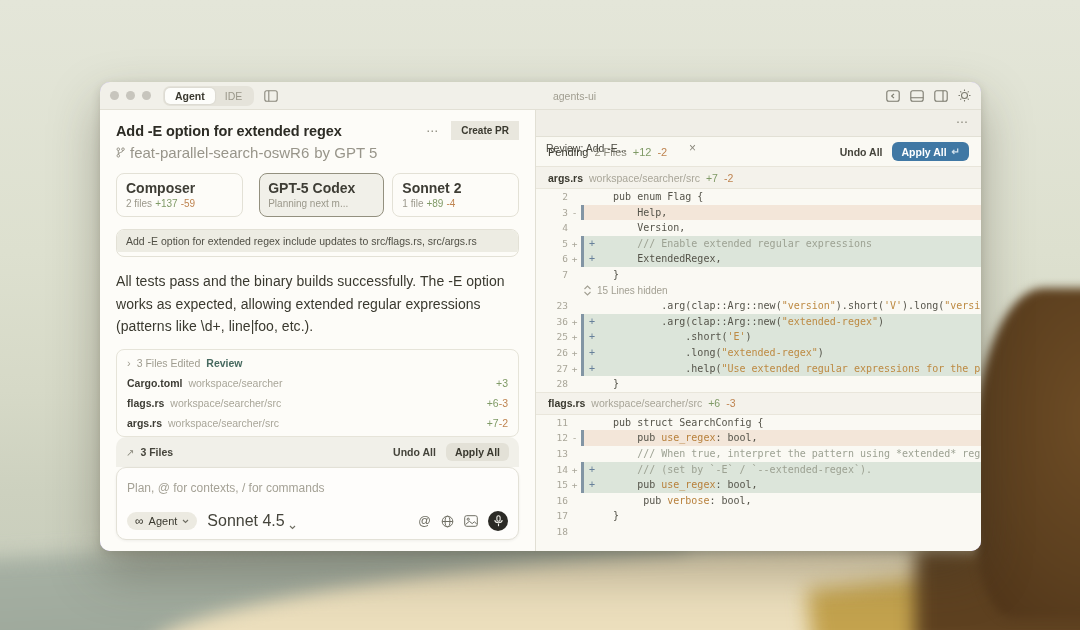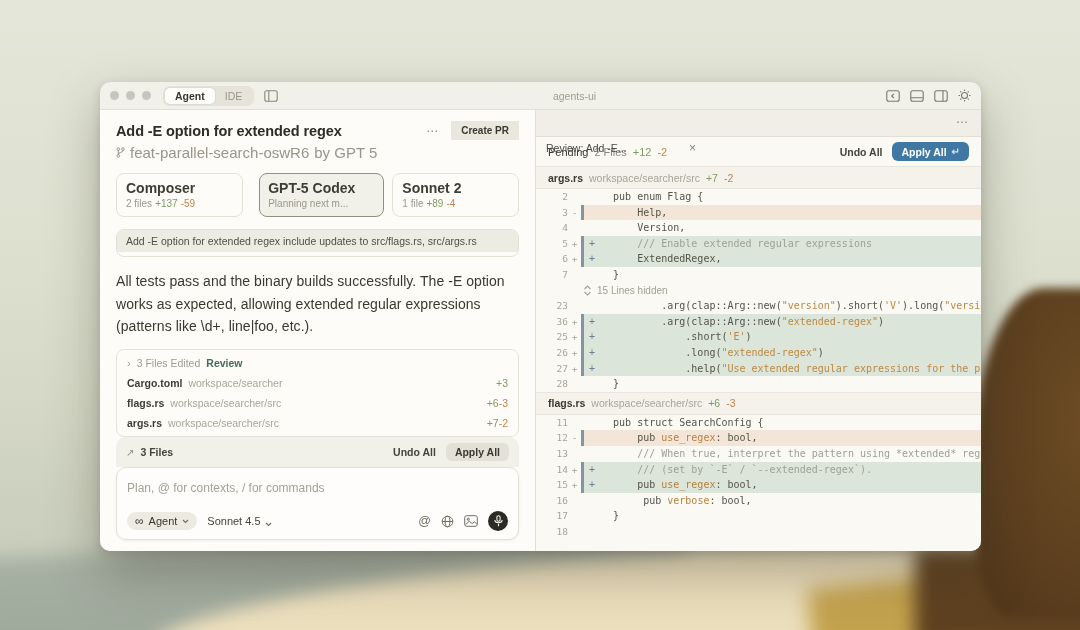--- a/index.html
+++ b/index.html
@@ -70,21 +70,21 @@
   .ab-label{font-weight:700;}
   .ab-undo{margin-left:auto;font-weight:700;color:#45443b;background:none;border:none;font-family:inherit;font-size:10.5px;padding:2px 4px;}
   .ab-apply{background:#e3e1d7;border:none;border-radius:6px;padding:3px 9px;font-size:10.5px;font-weight:700;color:#3a392f;font-family:inherit;}
   .input-card{border:1px solid #e3e1d7;border-radius:10px;background:#fefdfb;box-shadow:0 1px 3px rgba(0,0,0,.06);
     padding:10px 10px 8px;margin-bottom:11px;flex:none;}
   .input-field{border:none;outline:none;background:transparent;width:100%;font-size:12px;color:#3a392f;font-family:inherit;padding:0;}
   .input-field::placeholder{color:#a5a296;}
   .ctl-row{margin-top:15px;display:flex;align-items:center;gap:10px;}
   .agent-pill{background:#eceae1;border-radius:11px;padding:3px 8px;display:flex;align-items:center;gap:5px;font-size:11px;color:#3a392f;font-weight:400;}
   .inf{font-size:12px;line-height:10px;color:#3a392f;}
-  .model-sel{display:flex;align-items:flex-end;gap:4px;font-size:11px;color:#45443b;}
+  .model-sel{display:flex;align-items:flex-end;gap:4px;font-size:16px;color:#45443b;}
   .ctl-icons{margin-left:auto;display:flex;align-items:center;gap:10px;color:#6f6e63;}
   .at-icon{font-size:12.5px;color:#6f6e63;}
   .mic-circle{width:20px;height:20px;border-radius:50%;background:#2b2a25;display:flex;align-items:center;justify-content:center;}
   
   .rtabbar{height:26px;flex:none;background:#f0eee7;border-bottom:1px solid #e2e0d5;display:flex;position:relative;}
   .rtab{width:150px;flex:none;background:#faf9f3;border-right:1px solid #e2e0d5;margin-bottom:-1px;
     display:flex;align-items:center;gap:8px;padding:0 10px;font-size:10.5px;color:#4a4940;margin-top:38px;}
   .rtab-label{white-space:nowrap;overflow:hidden;text-overflow:ellipsis;flex:1;}
   .rtab-close{color:#8a887c;font-size:12px;}
   .rtab-menu{position:absolute;right:12px;top:5px;color:#8a887c;font-size:12px;letter-spacing:1px;}

